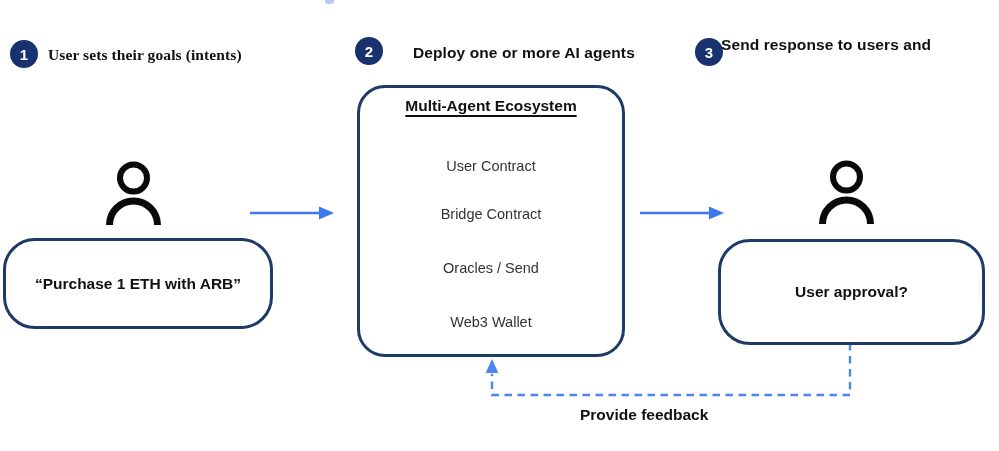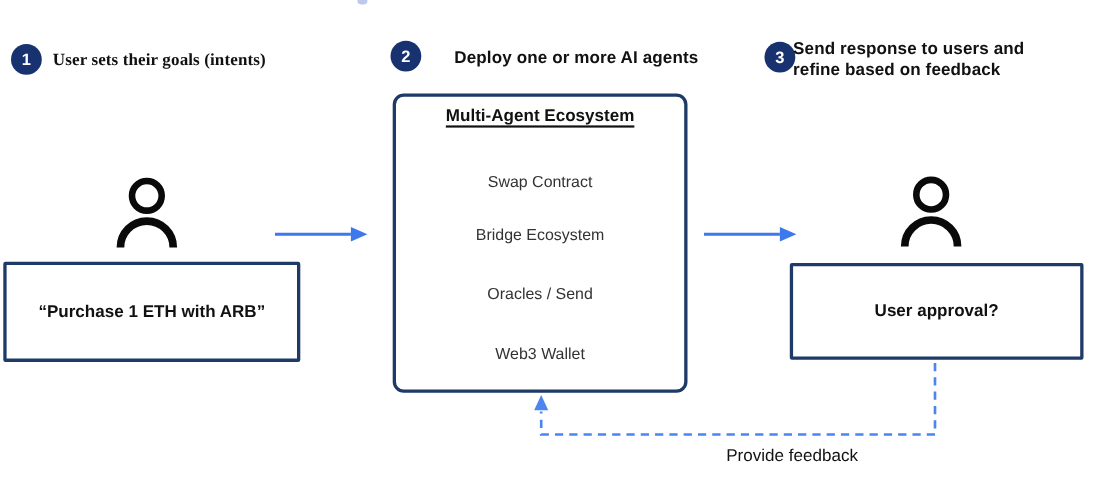--- a/index.html
+++ b/index.html
@@ -49,38 +49,38 @@
     left: 721px; top: 36px;
     width: 262px;
     text-align: left;
     line-height: 18.5px;
     white-space: normal;
   }
   
   .pill-box {
     position: absolute;
     border: 3.5px solid #1e3a66;
-    border-radius: 2px;
+    border-radius: 32px;
     background: #ffffff;
     display: flex;
     align-items: center;
     justify-content: center;
     font-size: 15.5px;
     font-weight: 700;
     color: #111111;
     text-align: center;
   }
   .intent-box  { left: 3px;   top: 238px; width: 270px; height: 91px; }
-  .approval-box{ left: 718px; top: 239px; width: 267px; height: 88px; }
+  .approval-box{ left: 718px; top: 239px; width: 267px; height: 106px; }
   .agent-box {
     position: absolute;
     left: 357px; top: 85px;
     width: 268px; height: 272px;
     border: 3.5px solid #1e3a66;
-    border-radius: 10px;
+    border-radius: 28px;
     background: #ffffff;
   }
   .agent-title {
     position: absolute;
     left: 0; top: 9px;
     width: 100%;
     text-align: center;
     font-size: 15.5px;
     font-weight: 700;
     color: #111111;
@@ -104,23 +104,23 @@
   .agent-item-3 { top: 225px; }
   
   .user-icon { position: absolute; }
   .user-icon-left  { left: 103px; top: 161px; }
   .user-icon-right { left: 816px; top: 160px; }
   
   .feedback-label {
     position: absolute;
     left: 580px; top: 406px;
     width: 200px;
-    text-align: right;
+    text-align: left;
     font-size: 15.5px;
-    font-weight: 400;
+    font-weight: 700;
     color: #111111;
   }
   
   .top-fragment {
     position: absolute;
     left: 325px; top: 0;
     width: 9px; height: 4px;
     background: #bcc9ec;
     border-radius: 0 0 3px 3px;
   }
@@ -149,41 +149,40 @@
 
   <div class="badge badge-1">1</div>
   <div class="step-label label-1">User sets their goals (intents)</div>
 
   <div class="badge badge-2">2</div>
   <div class="step-label label-2">Deploy one or more AI agents</div>
 
   <div class="badge badge-3">3</div>
   <div class="step-label label-3">
     <div>Send response to users and</div>
-    <div>refine based on feedback</div>
   </div>
 
   <svg class="user-icon user-icon-left" width="61" height="68" viewBox="0 0 61 68" xmlns="http://www.w3.org/2000/svg">
     <circle cx="30.5" cy="17" r="13.5" fill="none" stroke="#0a0a0a" stroke-width="6"></circle>
     <path d="M 6.5 64 A 24 24 0 0 1 54.5 64" fill="none" stroke="#0a0a0a" stroke-width="7"></path>
   </svg>
 
   <svg class="user-icon user-icon-right" width="61" height="68" viewBox="0 0 61 68" xmlns="http://www.w3.org/2000/svg">
     <circle cx="30.5" cy="17" r="13.5" fill="none" stroke="#0a0a0a" stroke-width="6"></circle>
     <path d="M 6.5 64 A 24 24 0 0 1 54.5 64" fill="none" stroke="#0a0a0a" stroke-width="7"></path>
   </svg>
 
   <div class="pill-box intent-box">
     <span>“Purchase 1 ETH with ARB”</span>
   </div>
 
   <div class="agent-box">
     <div class="agent-title">Multi-Agent Ecosystem</div>
-    <div class="agent-item agent-item-0">Swap Contract</div>
-    <div class="agent-item agent-item-1">Bridge Ecosystem</div>
+    <div class="agent-item agent-item-0">User Contract</div>
+    <div class="agent-item agent-item-1">Bridge Contract</div>
     <div class="agent-item agent-item-2">Oracles / Send</div>
     <div class="agent-item agent-item-3">Web3 Wallet</div>
   </div>
 
   <div class="pill-box approval-box">
     <span>User approval?</span>
   </div>
 
   <div class="feedback-label">Provide feedback</div>
 

